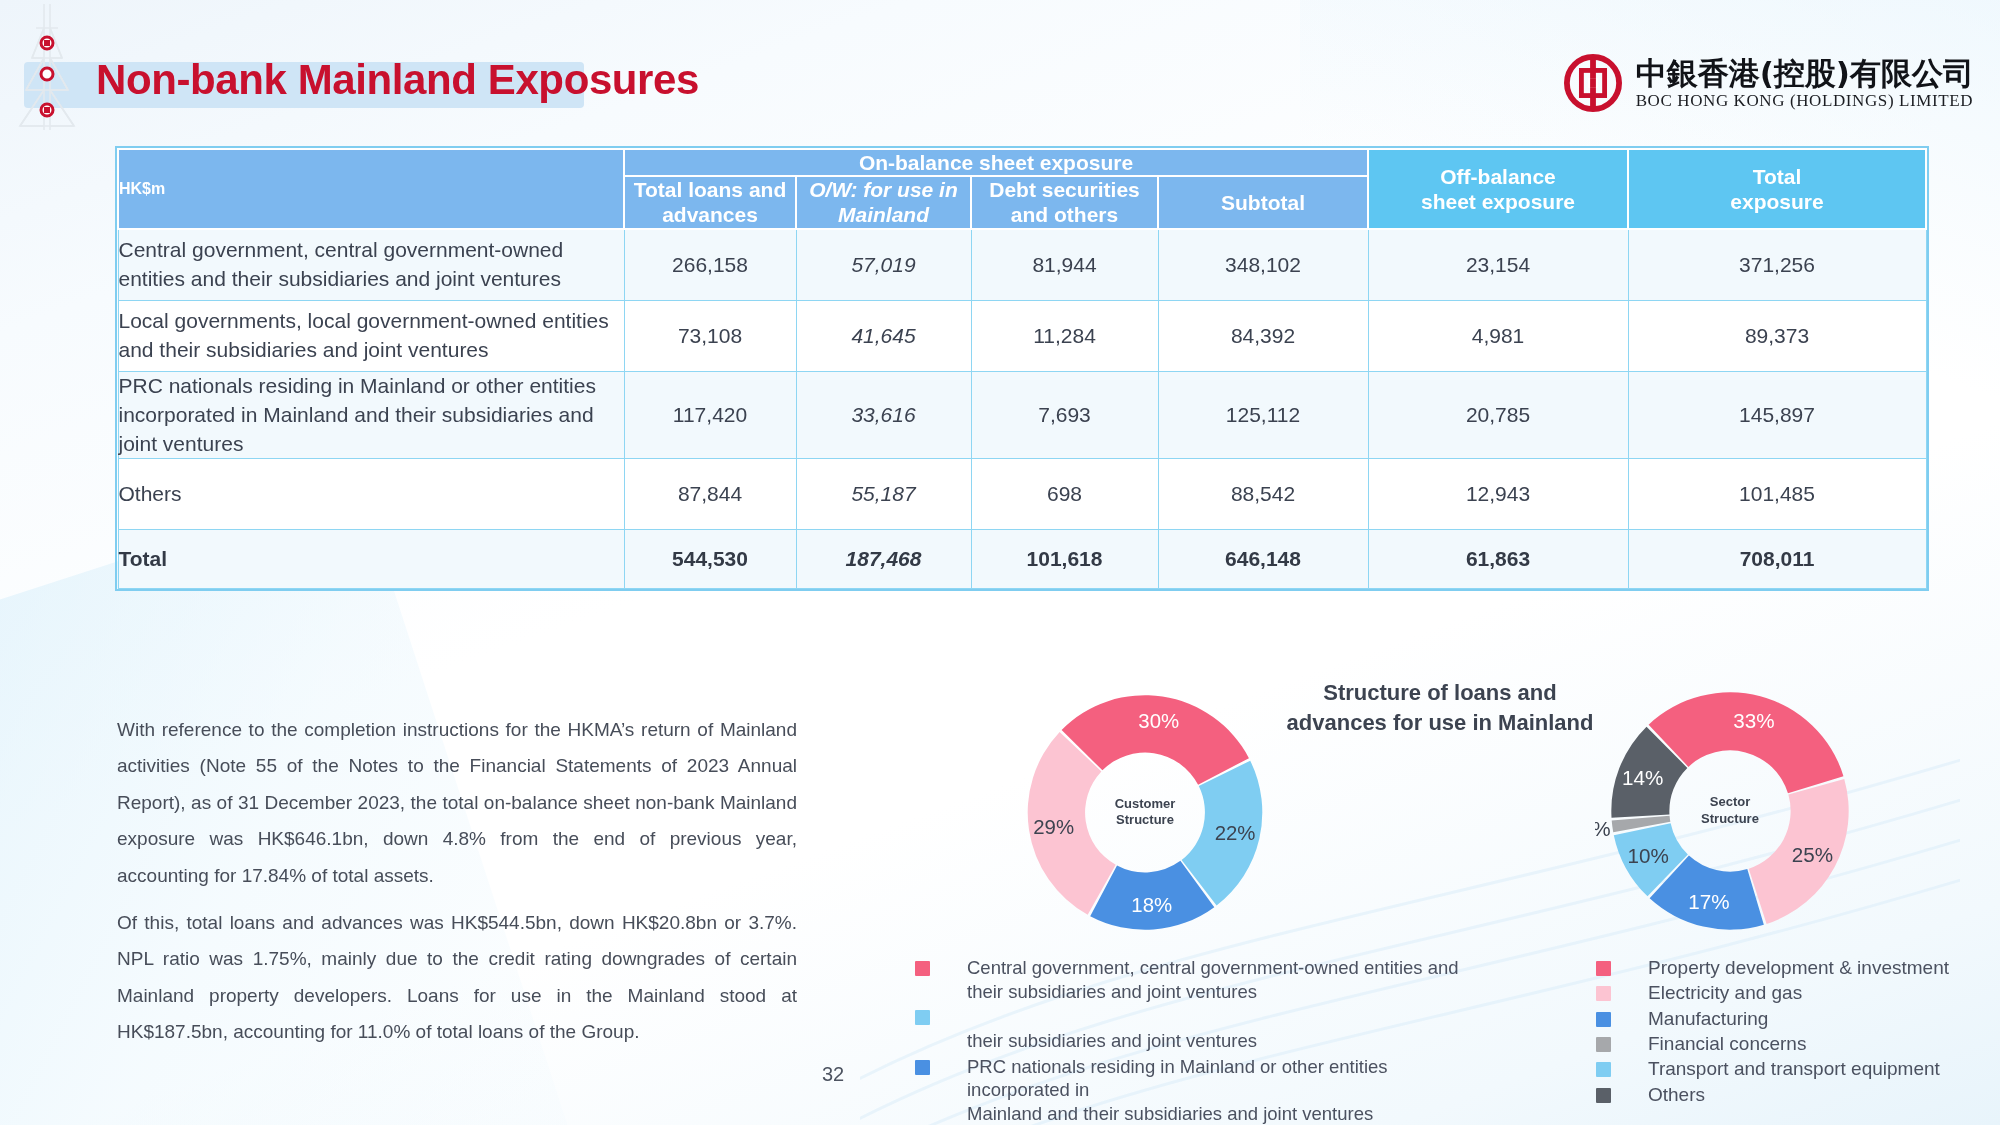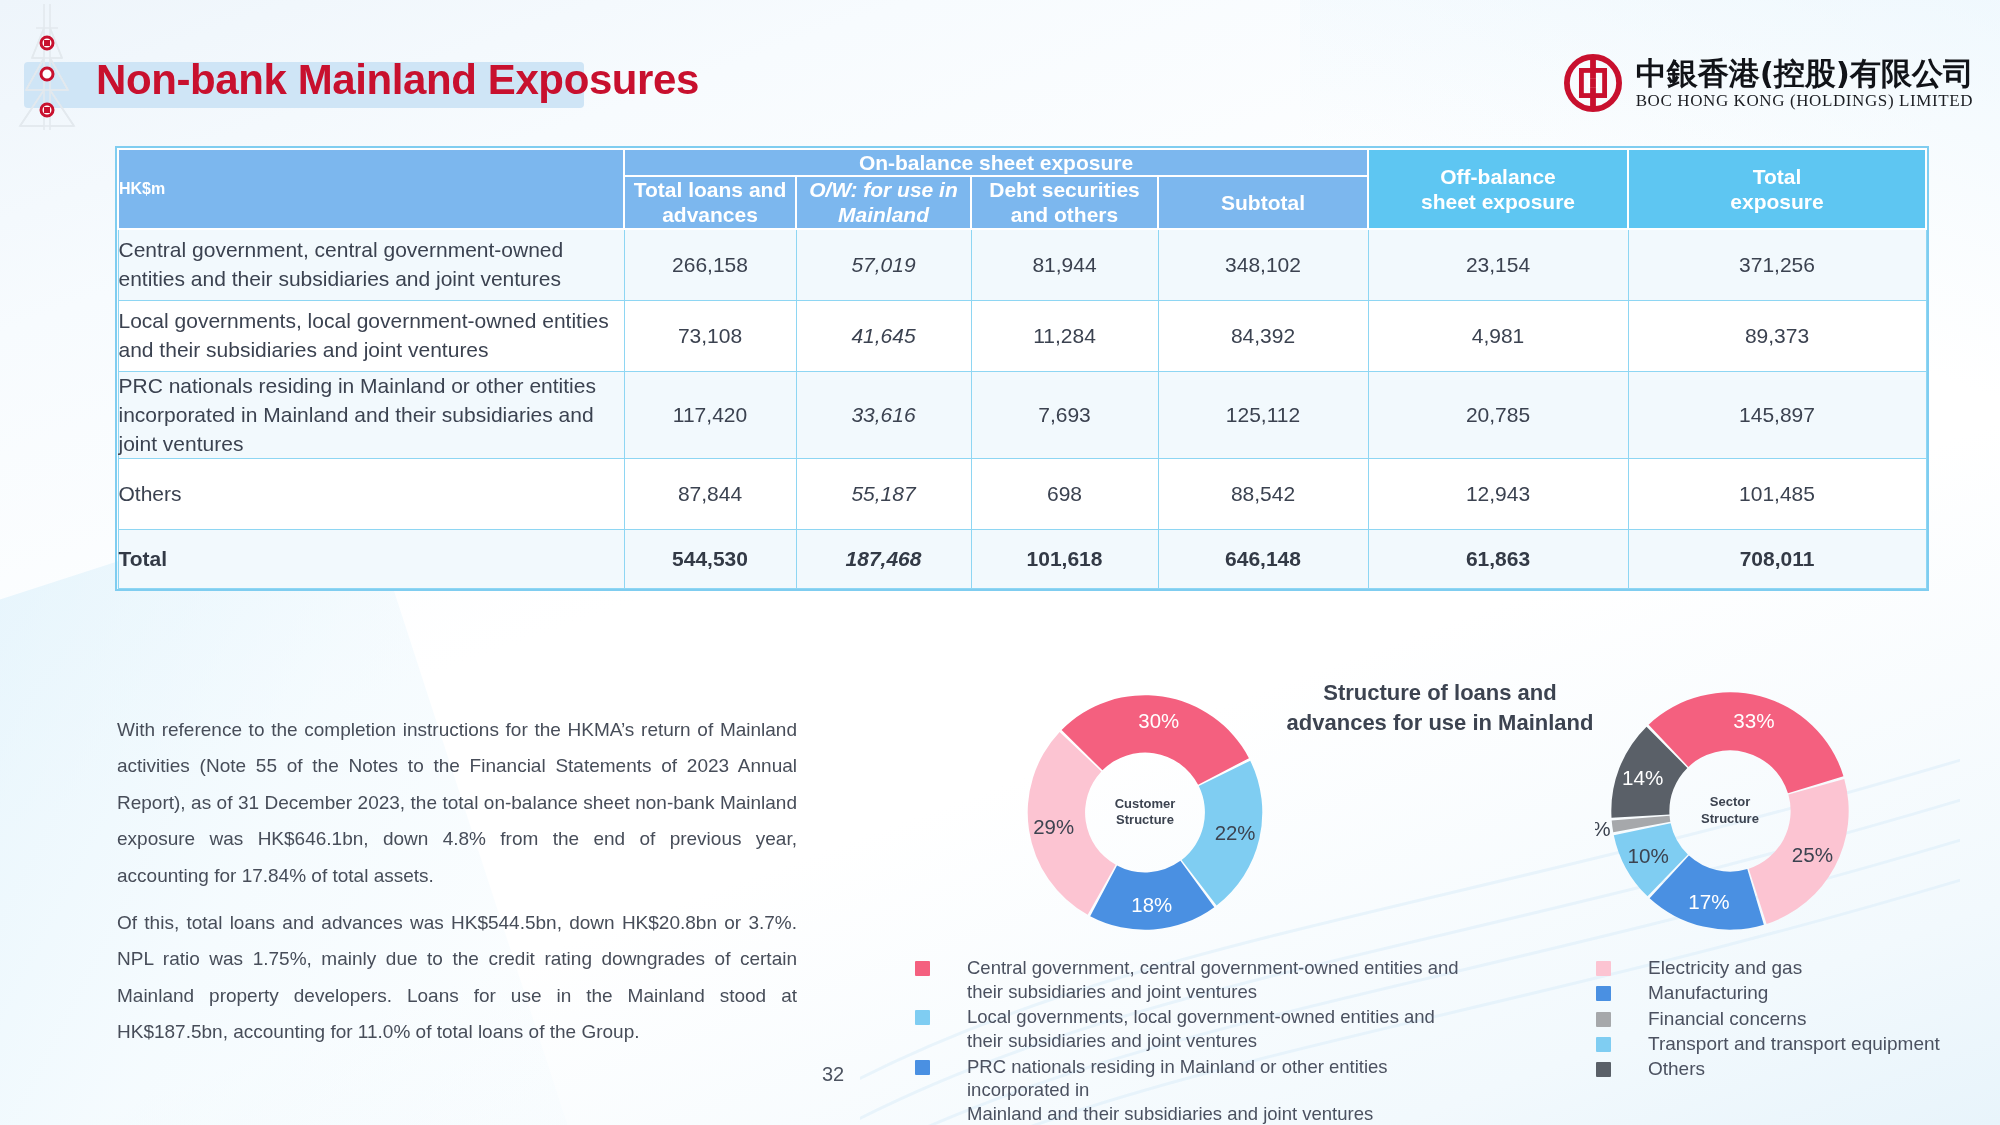--- a/index.html
+++ b/index.html
@@ -410,36 +410,40 @@
     <div class="legend-item">
       <span class="legend-swatch" style="background: rgb(244, 96, 127);"></span>
       <span class="legend-text">
         <span>Central government, central government-owned entities and</span><br>
         <span>their subsidiaries and joint ventures</span>
       </span>
     </div>
     <div class="legend-item">
       <span class="legend-swatch" style="background: rgb(127, 205, 242);"></span>
       <span class="legend-text">
-        <span>Local governments, local government-owned entities and</span><br>
+        <br>
         <span>their subsidiaries and joint ventures</span>
       </span>
     </div>
     <div class="legend-item">
       <span class="legend-swatch" style="background: rgb(74, 144, 226);"></span>
       <span class="legend-text">
         <span>PRC nationals residing in Mainland or other entities incorporated in</span><br>
         <span>Mainland and their subsidiaries and joint ventures</span>
       </span>
     </div>
 
   </div>
 
   <div id="legend-sector" class="legend">
     <div class="legend-item">
+      <span class="legend-swatch" style="background: rgb(244, 96, 127);"></span>
+      <span class="legend-text">Property development &amp; investment</span>
+    </div>
+    <div class="legend-item">
       <span class="legend-swatch" style="background: rgb(252, 196, 210);"></span>
       <span class="legend-text">Electricity and gas</span>
     </div>
     <div class="legend-item">
       <span class="legend-swatch" style="background: rgb(74, 144, 226);"></span>
       <span class="legend-text">Manufacturing</span>
     </div>
     <div class="legend-item">
       <span class="legend-swatch" style="background: rgb(166, 168, 171);"></span>
       <span class="legend-text">Financial concerns</span>

